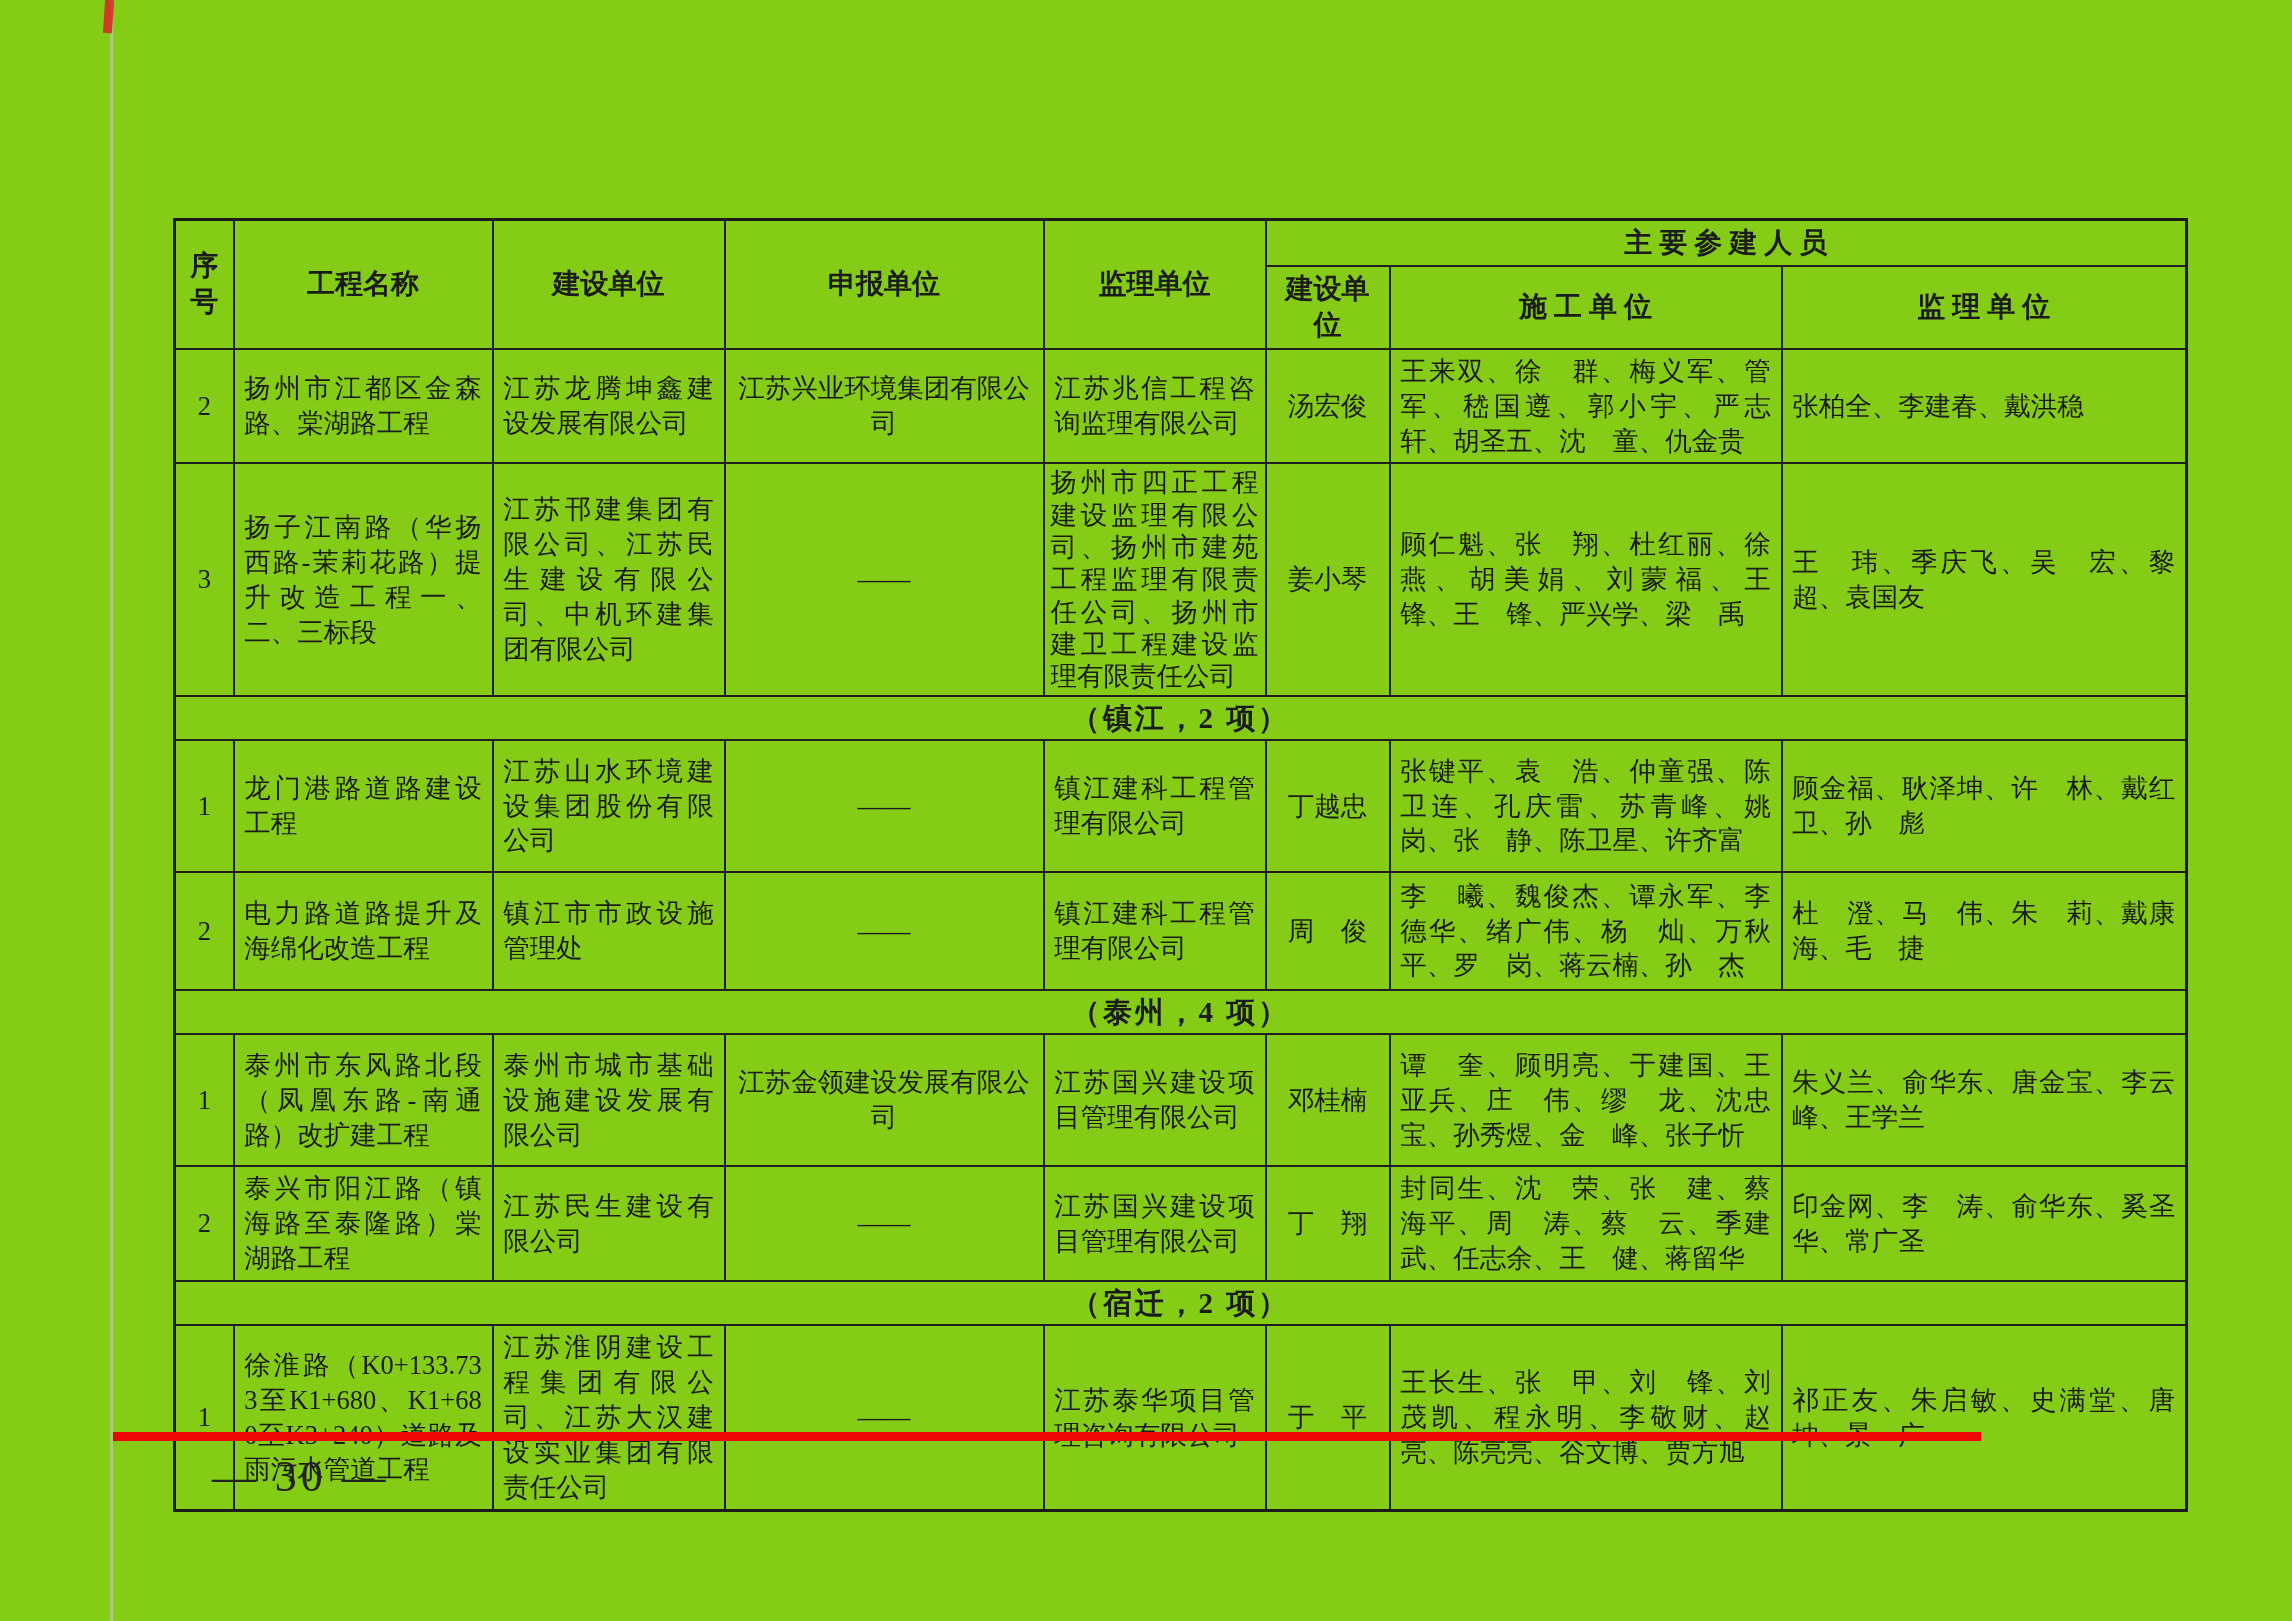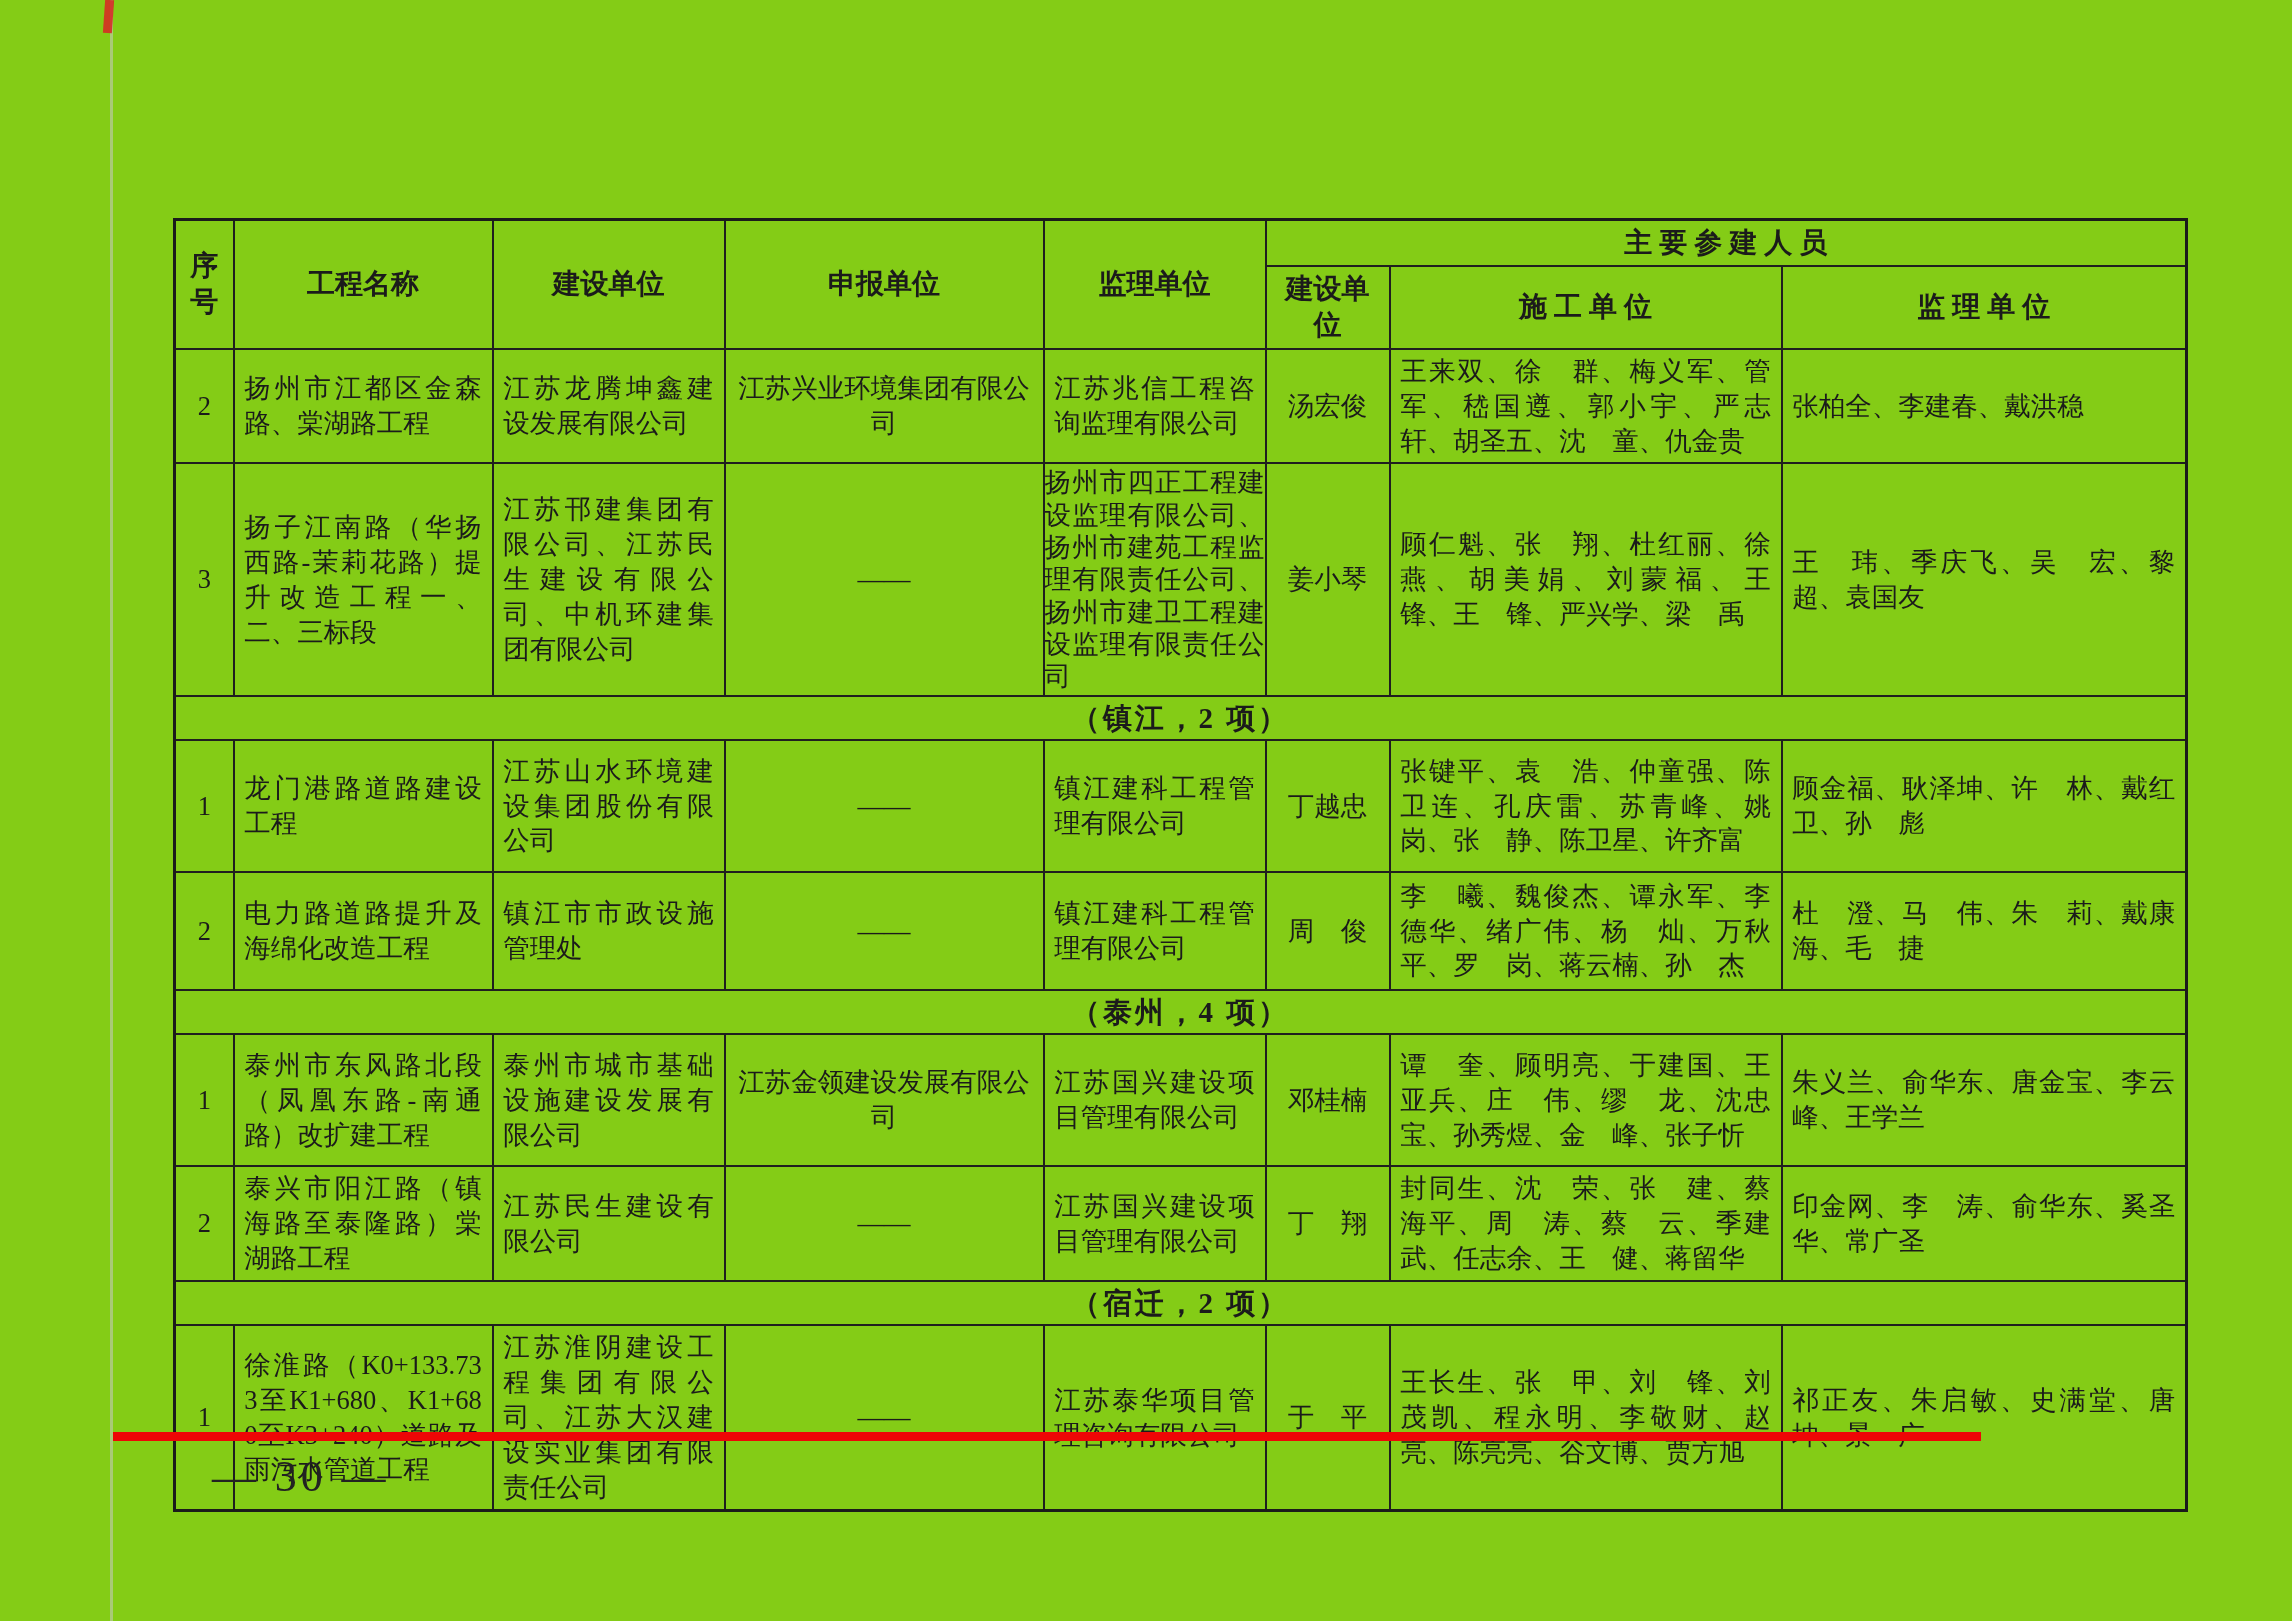--- a/index.html
+++ b/index.html
@@ -25,21 +25,21 @@
   th, td {
     border:2px solid #1f1f1f;
     padding:3.9px 9.8px;
     vertical-align:middle;
     overflow:hidden;
   }
   th { font-weight:bold; font-size:28px; text-align:center; line-height:1.3; }
   td { font-size:26.5px; line-height:1.32; }
   .c { text-align:center; }
   .j { text-align:justify; text-justify:inter-ideograph; word-break:break-all; }
-  .tight { line-height:1.22; padding:2px 0; }
+  .tight { line-height:1.22; padding:2px 6px; }
   td.section-cell {
     font-size:29px; font-weight:600; text-align:center; letter-spacing:2.9px;
     padding:2px 4px;
   }
   .dash { text-align:center; letter-spacing:0; font-size:26.5px; }
   .page-number {
     position:absolute; left:212px; top:1451px;
     font-size:44px; letter-spacing:3.9px; color:#222;
     font-family:"Liberation Serif", serif;
   }

